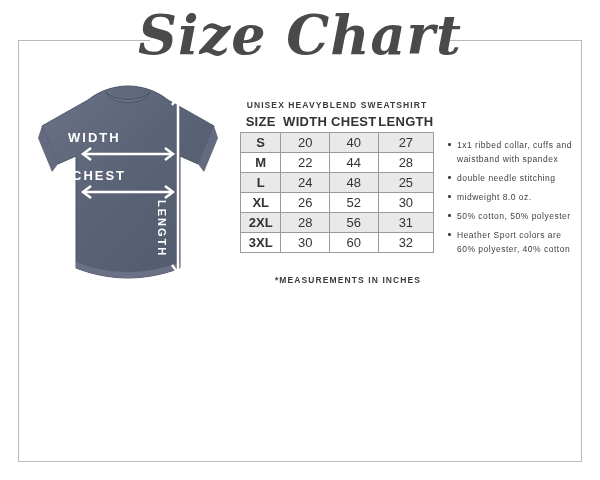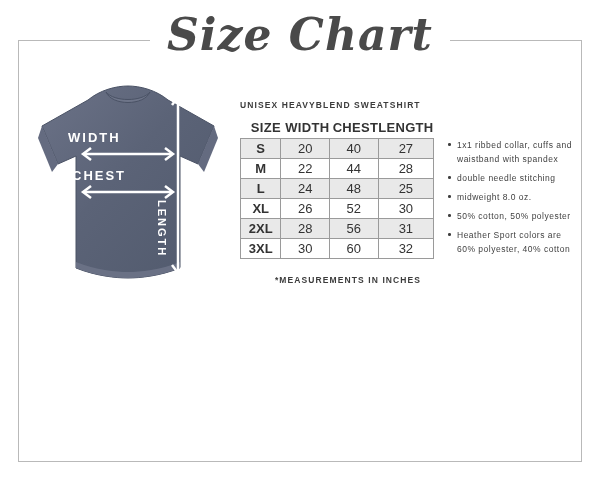--- a/index.html
+++ b/index.html
@@ -34,21 +34,21 @@
   
   #title {
     position: absolute;
     left: 0;
     top: 8px;
     width: 600px;
     text-align: center;
     font-family: "DejaVu Serif", serif;
     font-style: italic;
     font-weight: bold;
-    font-size: 44px;
+    font-size: 54px;
     line-height: 54px;
     color: #4a4a4a;
     letter-spacing: 1px;
     z-index: 5;
     background: transparent;
   }
   #title-mask {
     position: absolute;
     left: 150px;
     top: 30px;
@@ -92,35 +92,35 @@
     left: 240px;
     top: 100px;
     width: 194px;
   }
   #table-heading {
     font-family: "Liberation Sans", sans-serif;
     font-size: 8.5px;
     font-weight: bold;
     letter-spacing: 1.1px;
     color: #3c3c3c;
-    text-align: left;
-    margin-bottom: 9px;
+    text-align: center;
+    margin-bottom: 3px;
     white-space: nowrap;
   }
   table.size-table {
     border-collapse: collapse;
     width: 194px;
     font-family: "Liberation Sans", sans-serif;
     color: #333333;
   }
   table.size-table th {
     font-size: 13px;
     font-weight: bold;
     padding: 1px 0 3px 0;
-    text-align: right;
+    text-align: center;
     letter-spacing: 0.3px;
     border: none;
   }
   table.size-table td {
     font-size: 13px;
     text-align: center;
     padding: 2px 0;
     border: 1px solid #9a9a9a;
   }
   table.size-table td.sz {

